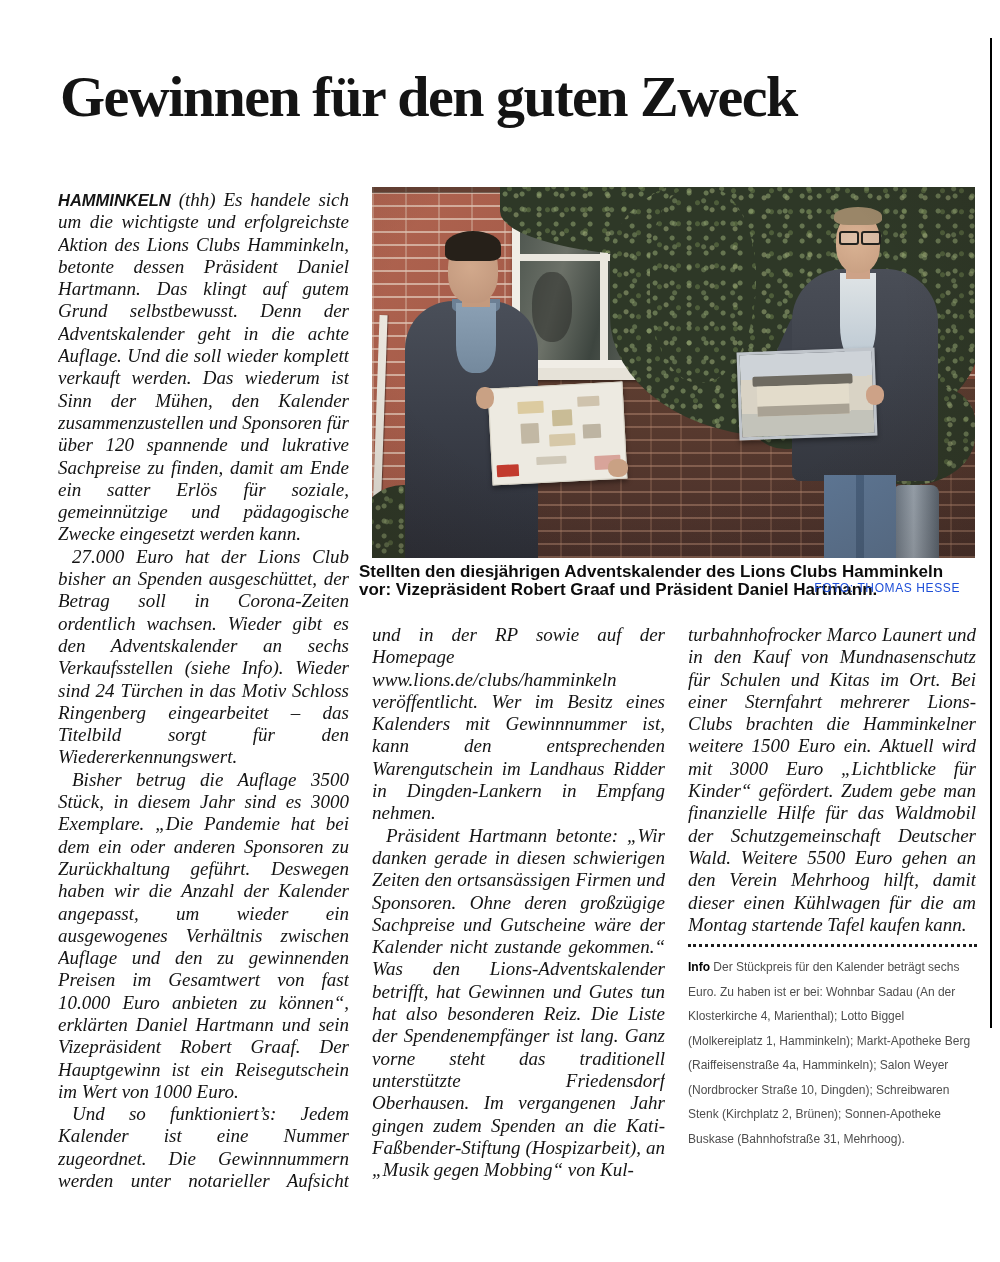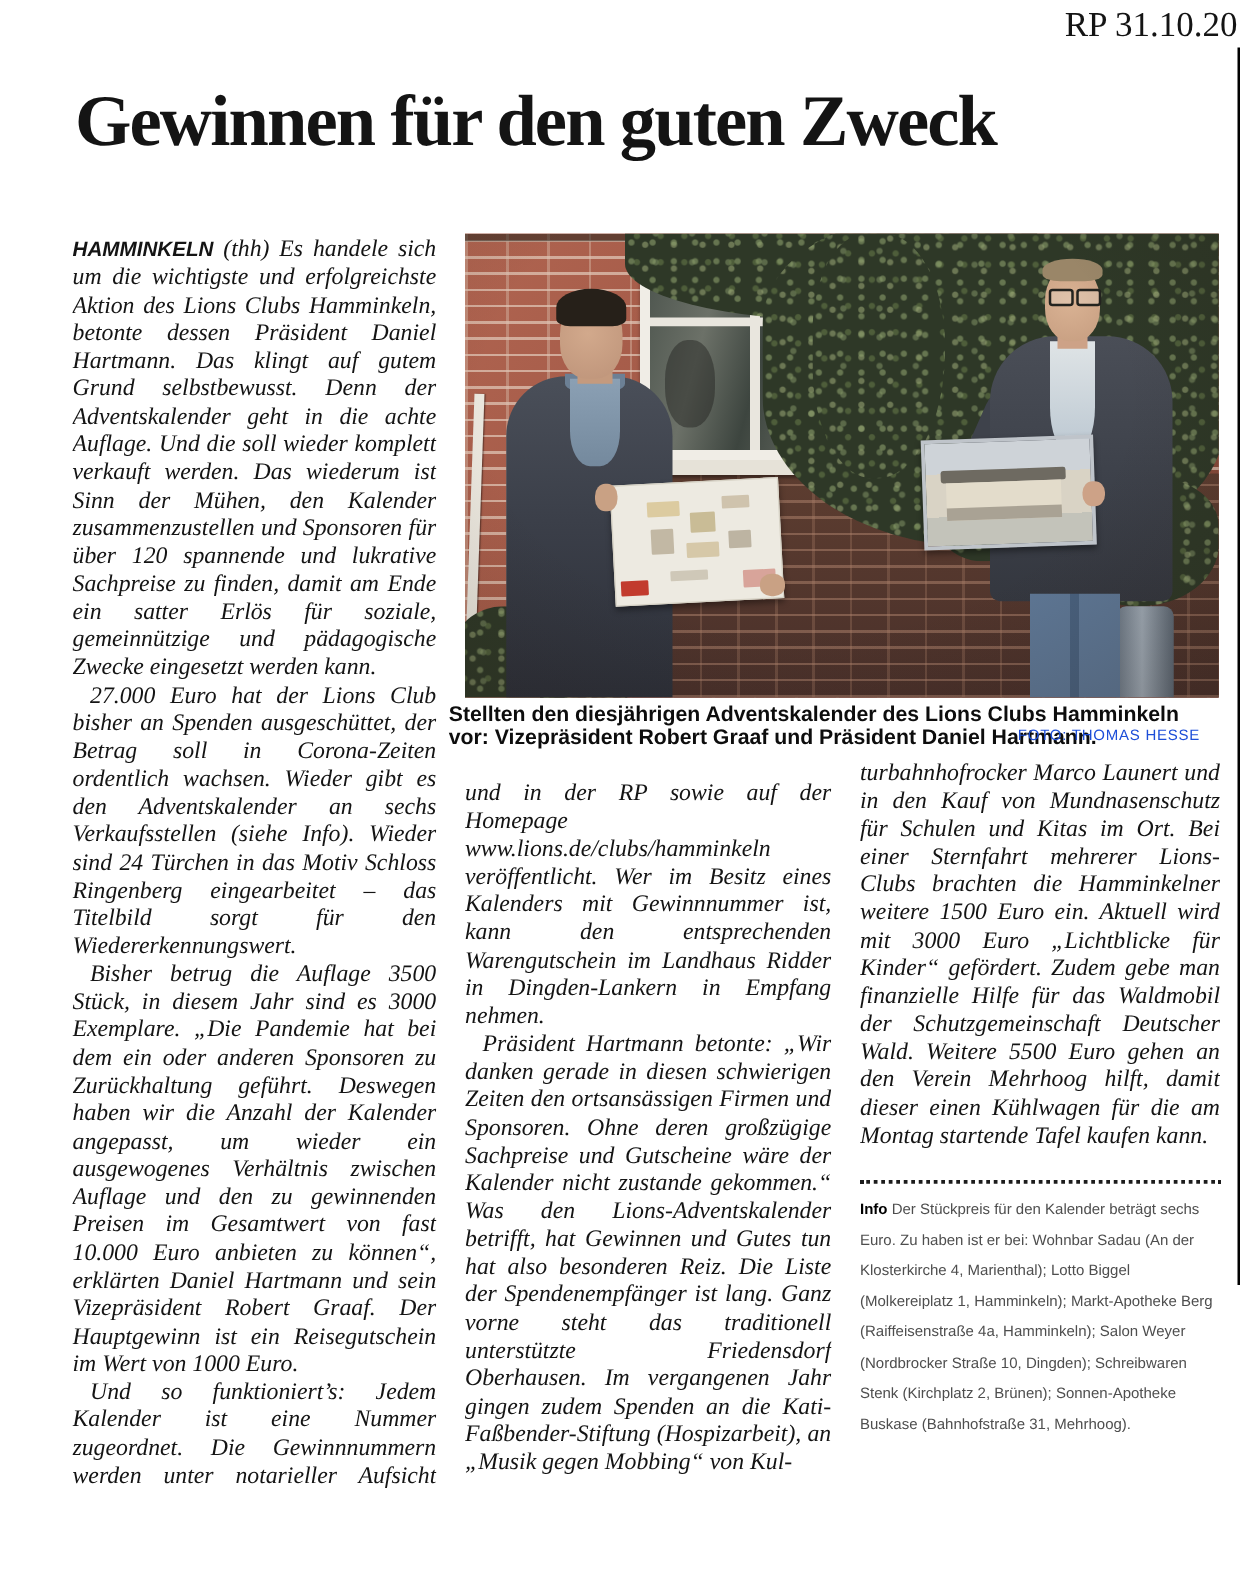--- a/index.html
+++ b/index.html
@@ -14,21 +14,21 @@
   .subhead{position:absolute;top:102px;left:60px;width:912px;
            font-size:26px;line-height:36px;}
 
   
   .col{position:absolute;overflow:hidden;font-size:19px;line-height:22.3px;
        text-align:justify;hyphens:auto;-webkit-hyphens:auto;}
   .col p{margin:0;text-indent:14px;font-style:italic;}
   .col p.first{text-indent:0;}
   .col1{left:58px;top:189px;width:291px;height:1005px;}
   .col2{left:372px;top:624px;width:293px;height:638px;}
-  .col3{left:688px;top:608px;width:288px;height:312px;}
+  .col3{left:688px;top:624px;width:288px;height:312px;}
   .loc{font-family:"Liberation Sans","DejaVu Sans",sans-serif;font-weight:700;font-size:16.5px;}
 
   
   .caption{position:absolute;left:359px;top:563px;width:603px;
            font-family:Liberation Sans, sans-serif;
            font-weight:700;font-size:17px;line-height:18px;color:#0d0d0d;}
   .credit{position:absolute;right:2px;bottom:2px;font-weight:400;font-size:12px;
           color:#1d4ed8;letter-spacing:.6px;}
 
   
@@ -139,21 +139,20 @@
   .cg-roof{position:absolute;left:12px;top:22px;width:100px;height:10px;background:#6e6a61;
            border-radius:2px;}
   .cg-wall{position:absolute;left:16px;top:32px;width:92px;height:30px;background:#e3dccb;}
   .cg-shadow{position:absolute;left:16px;top:52px;width:92px;height:10px;background:#a9a294;}
 </style>
 </head>
 <body>
 
 <div class="page">
 
-  <div class="date-label">RP 31.10.20</div>
 
   <h1 class="headline">Gewinnen für den guten Zweck</h1>
 
 
   <div class="col col1">
     <p class="first"><span class="loc">HAMMINKELN</span> <span>(thh)</span> <span>Es handele sich um die wichtigste und erfolgreichste Aktion des Lions Clubs Hamminkeln, betonte dessen Präsident Daniel Hartmann. Das klingt auf gutem Grund selbstbewusst. Denn der Adventskalender geht in die achte Auflage. Und die soll wieder komplett verkauft werden. Das wiederum ist Sinn der Mühen, den Kalender zusammenzustellen und Sponsoren für über 120 spannende und lukrative Sachpreise zu finden, damit am Ende ein satter Erlös für soziale, gemeinnützige und pädagogische Zwecke eingesetzt werden kann.</span></p>
     <p>27.000 Euro hat der Lions Club bisher an Spenden ausgeschüttet, der Betrag soll in Corona-Zeiten ordentlich wachsen. Wieder gibt es den Adventskalender an sechs Verkaufsstellen (siehe Info). Wieder sind 24 Türchen in das Motiv Schloss Ringenberg eingearbeitet – das Titelbild sorgt für den Wiedererkennungswert.</p>
     <p>Bisher betrug die Auflage 3500 Stück, in diesem Jahr sind es 3000 Exemplare. „Die Pandemie hat bei dem ein oder anderen Sponsoren zu Zurückhaltung geführt. Deswegen haben wir die Anzahl der Kalender angepasst, um wieder ein ausgewogenes Verhältnis zwischen Auflage und den zu gewinnenden Preisen im Gesamtwert von fast 10.000 Euro anbieten zu können“, erklärten Daniel Hartmann und sein Vizepräsident Robert Graaf. Der Hauptgewinn ist ein Reisegutschein im Wert von 1000 Euro.</p>
     <p>Und so funktioniert’s: Jedem Kalender ist eine Nummer zugeordnet. Die Gewinnnummern werden unter notarieller Aufsicht gezogen</p>
   </div>

